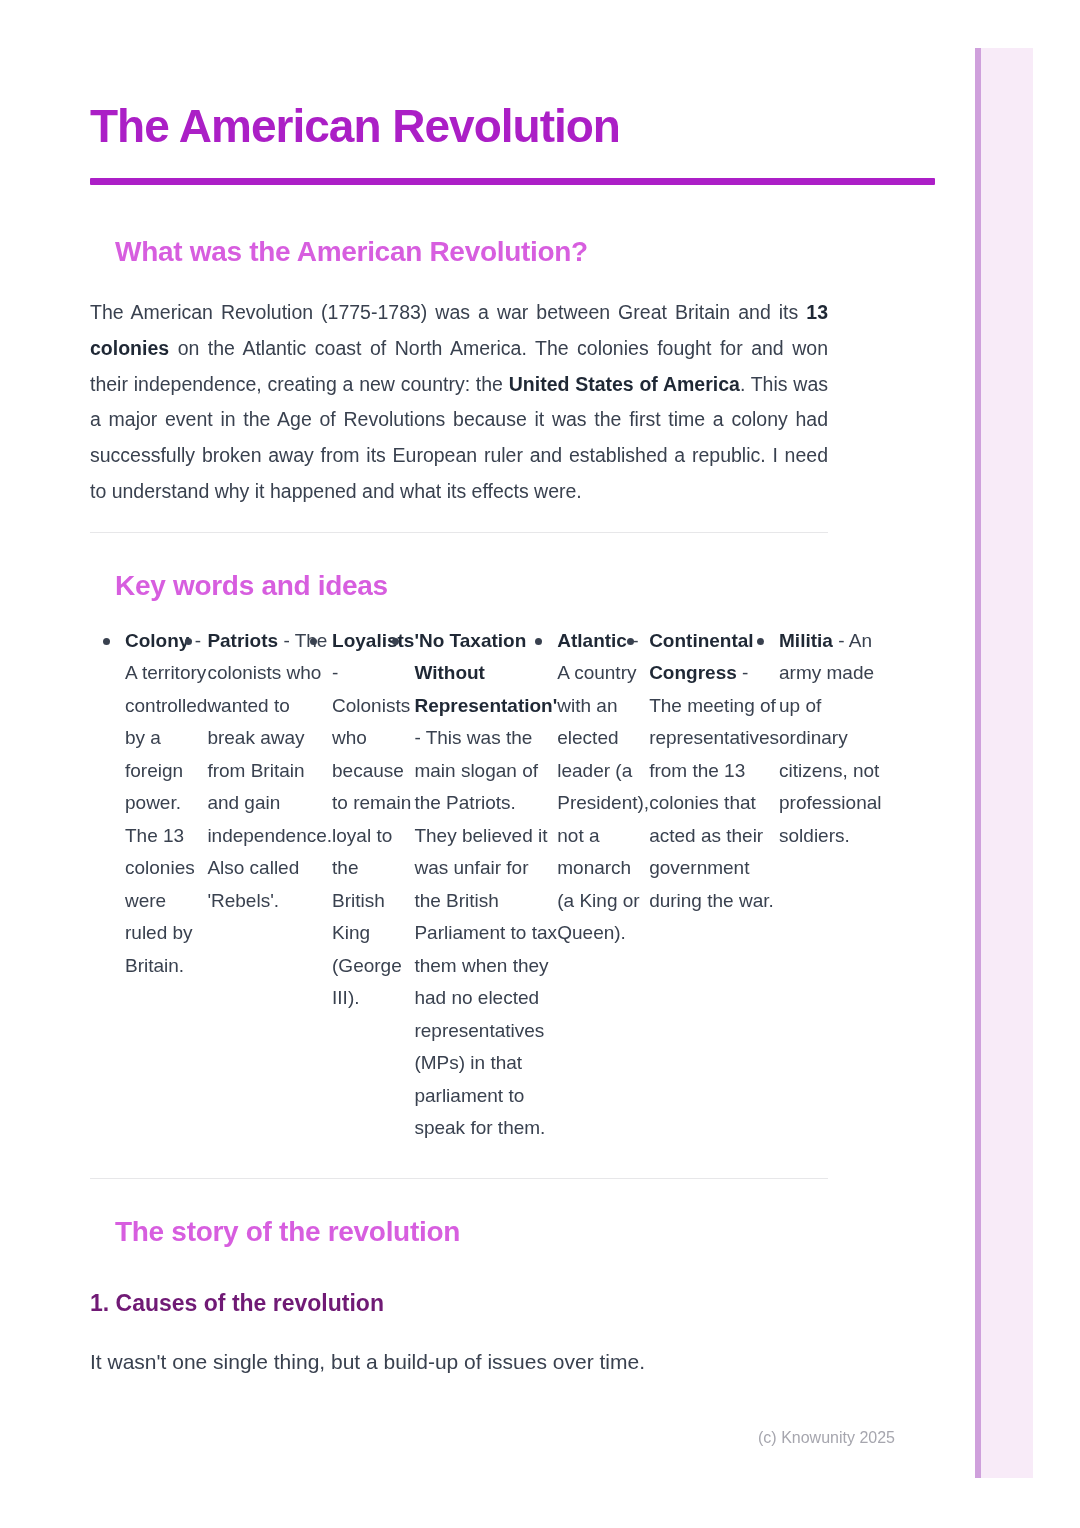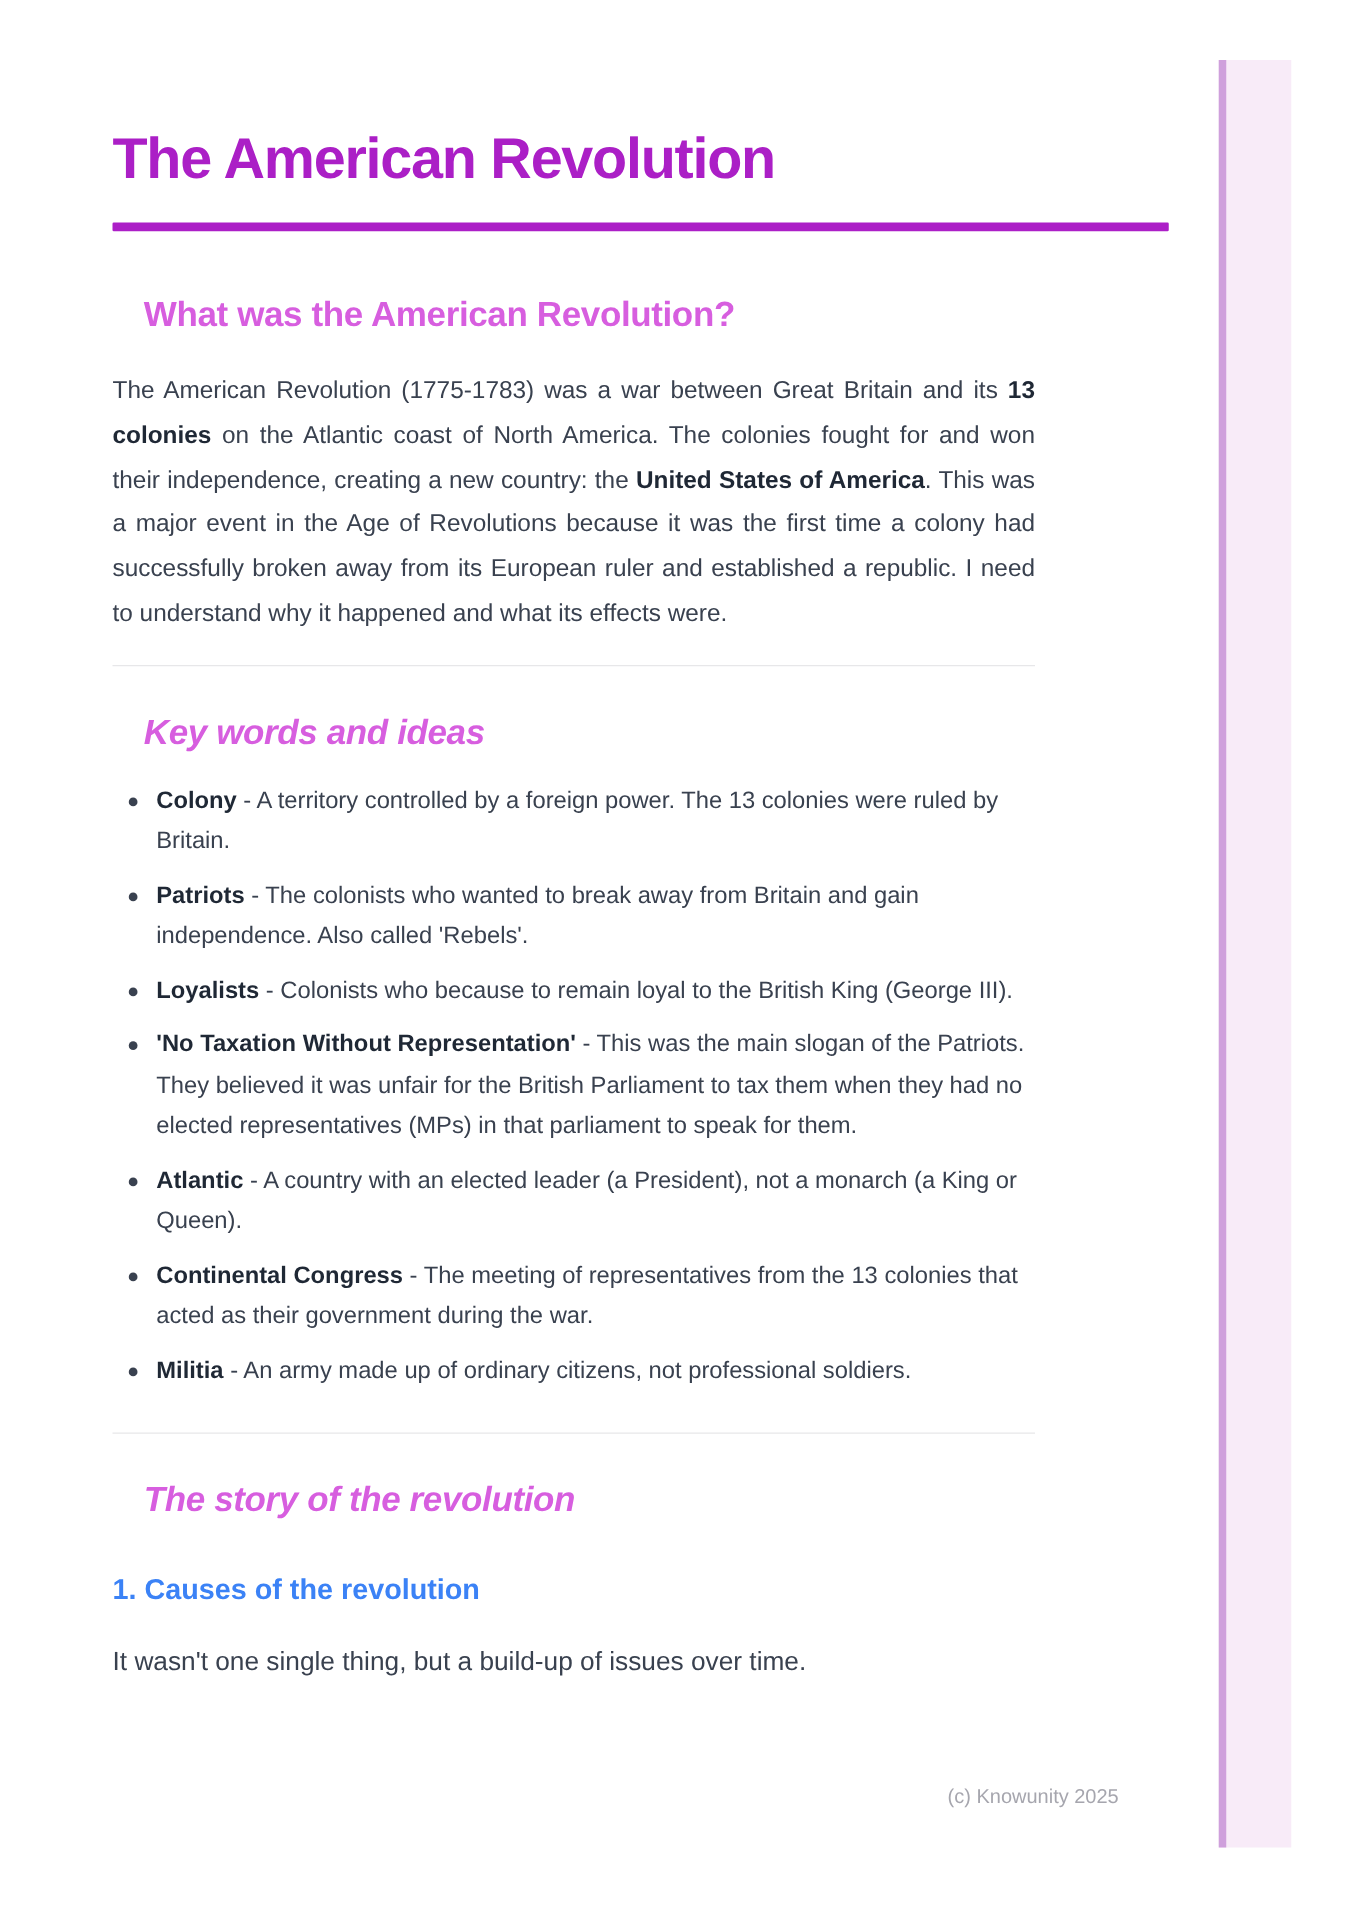--- a/index.html
+++ b/index.html
@@ -45,21 +45,21 @@
 
   h2.section-heading {
     font-size: 28px;
     line-height: 34px;
     font-weight: 700;
     letter-spacing: -0.3px;
     color: #d75edf;
     margin-left: 25px;
   }
   .h2-intro   { margin-top: 50px; }
-  .h2-inner   { margin-top: 36px; font-style: italic; }
+  .h2-inner   { margin-top: 36px; }
 
   p.lead {
     margin-top: 26px;
     font-size: 19.5px;
     line-height: 35.8px;
     text-align: justify;
     color: #39414f;
   }
   p.lead strong, li strong { font-weight: 700; color: #1f2835; }
 
@@ -67,22 +67,21 @@
     border: none;
     border-top: 1px solid #e7e7e9;
     margin-top: 22px;
   }
   hr.divider-2 { margin-top: 33px; }
 
   ul.keyword-list {
     margin-top: 22px;
     padding-left: 35px;
     display: flex;
-    flex-direction: column;
-    gap: 11px;
+    flex-direction: row;
     list-style: none;
   }
   ul.keyword-list li {
     position: relative;
     font-size: 19px;
     line-height: 32.5px;
     color: #39414f;
   }
   ul.keyword-list li::before {
     content: "";
@@ -91,21 +90,21 @@
     width: 7px; height: 7px;
     border-radius: 50%;
     background: #39414f;
   }
 
   h3.sub-heading {
     margin-top: 40px;
     font-size: 23px;
     line-height: 28px;
     font-weight: 700;
-    color: #3b82f6;
+    color: #701a75;
   }
   p.body-line {
     margin-top: 30px;
     font-size: 21px;
     line-height: 30px;
     color: #39414f;
   }
 
   .watermark {
     position: absolute;

